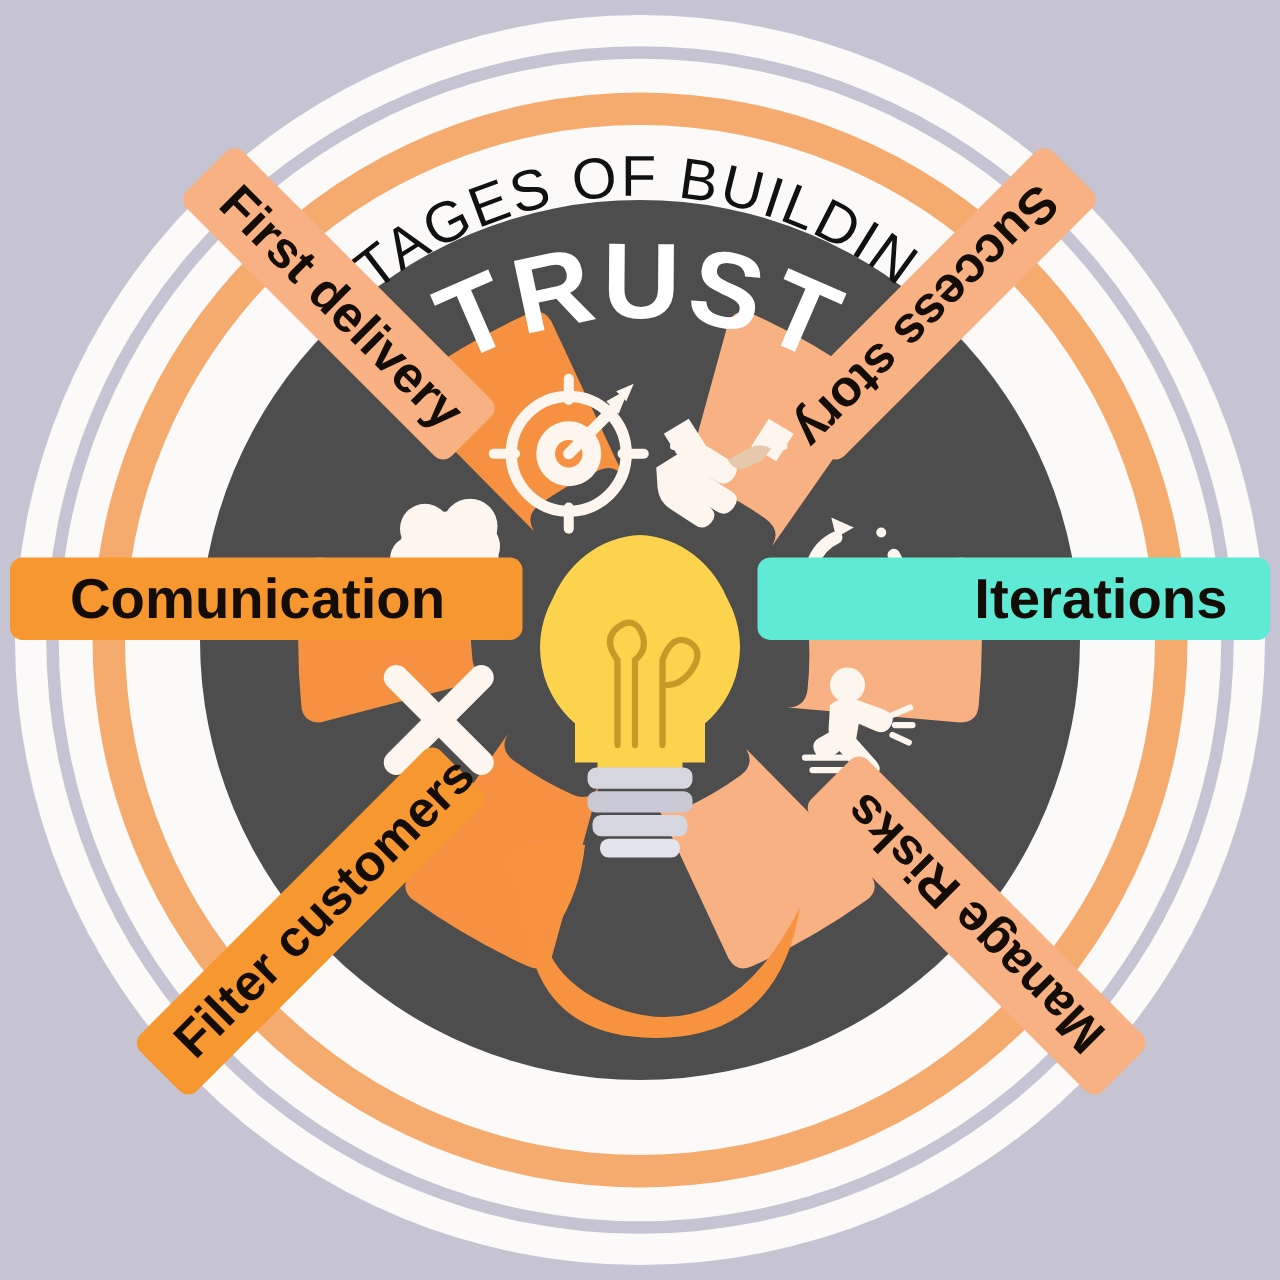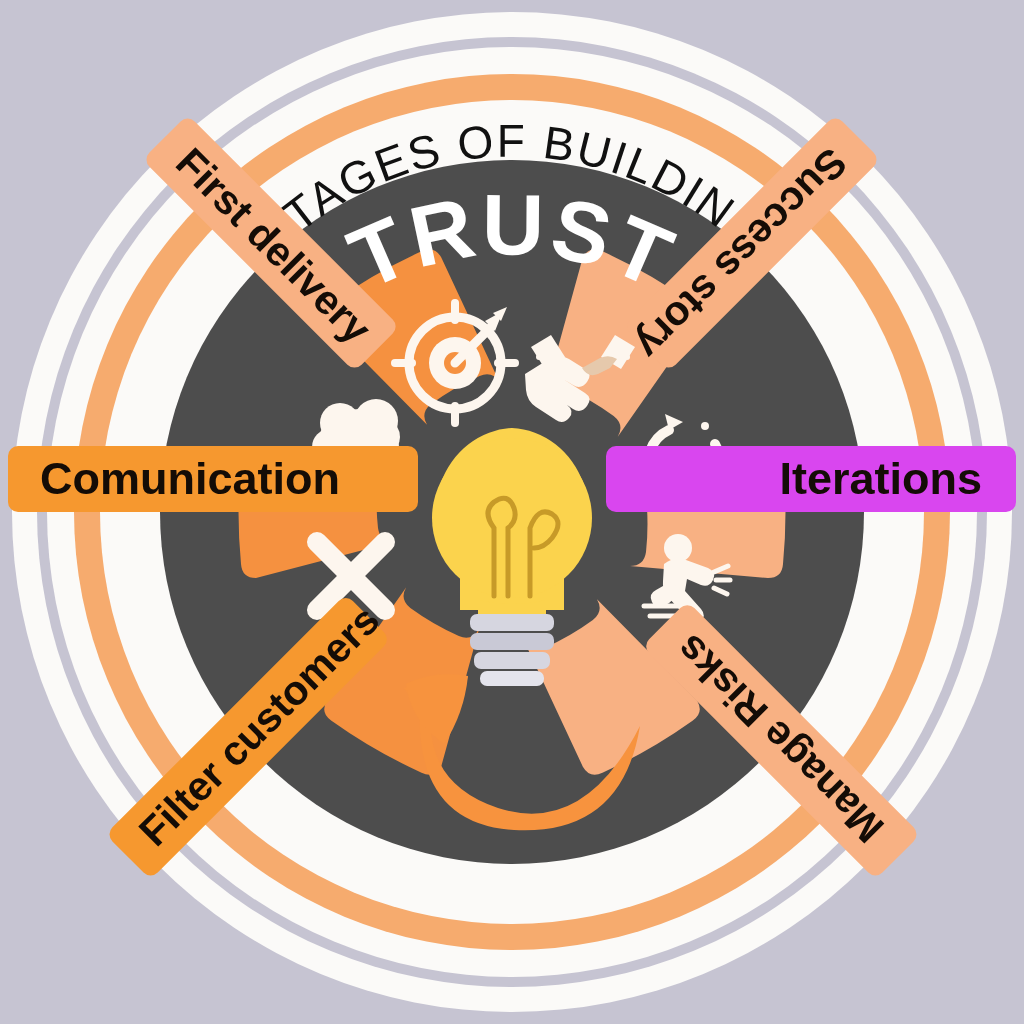--- a/index.html
+++ b/index.html
@@ -193,25 +193,25 @@
     <span>First delivery</span>
   </div>
 
   <div class="lbl" style="left:858px; top:105px; width:300px; height:64px; background:#f8b183;
               transform: rotate(135deg); transform-origin: 0 50%;
               padding-left:26px; font-size:41px;">
     <span>Success story</span>
   </div>
 
   <div class="lbl" style="left:8px; top:446px; width:410px; height:66px; background:#f6982f;
-              padding-left:32px; font-size:45px;">
+              padding-left:48px; font-size:45px;">
     <span>Comunication</span>
   </div>
 
-  <div class="lbl" style="left:606px; top:446px; width:410px; height:66px; background:#d946ef;
+  <div class="lbl" style="left:606px; top:446px; width:410px; height:66px; background:#5eead4;
               justify-content:flex-end; padding-right:34px; font-size:45px;">
     <span>Iterations</span>
   </div>
 
   <div class="lbl" style="left:128px; top:825px; width:340px; height:64px; background:#f6982f;
               transform: rotate(-45deg); transform-origin: 0 50%;
               padding-left:26px; font-size:41px;">
     <span>Filter customers</span>
   </div>
 

